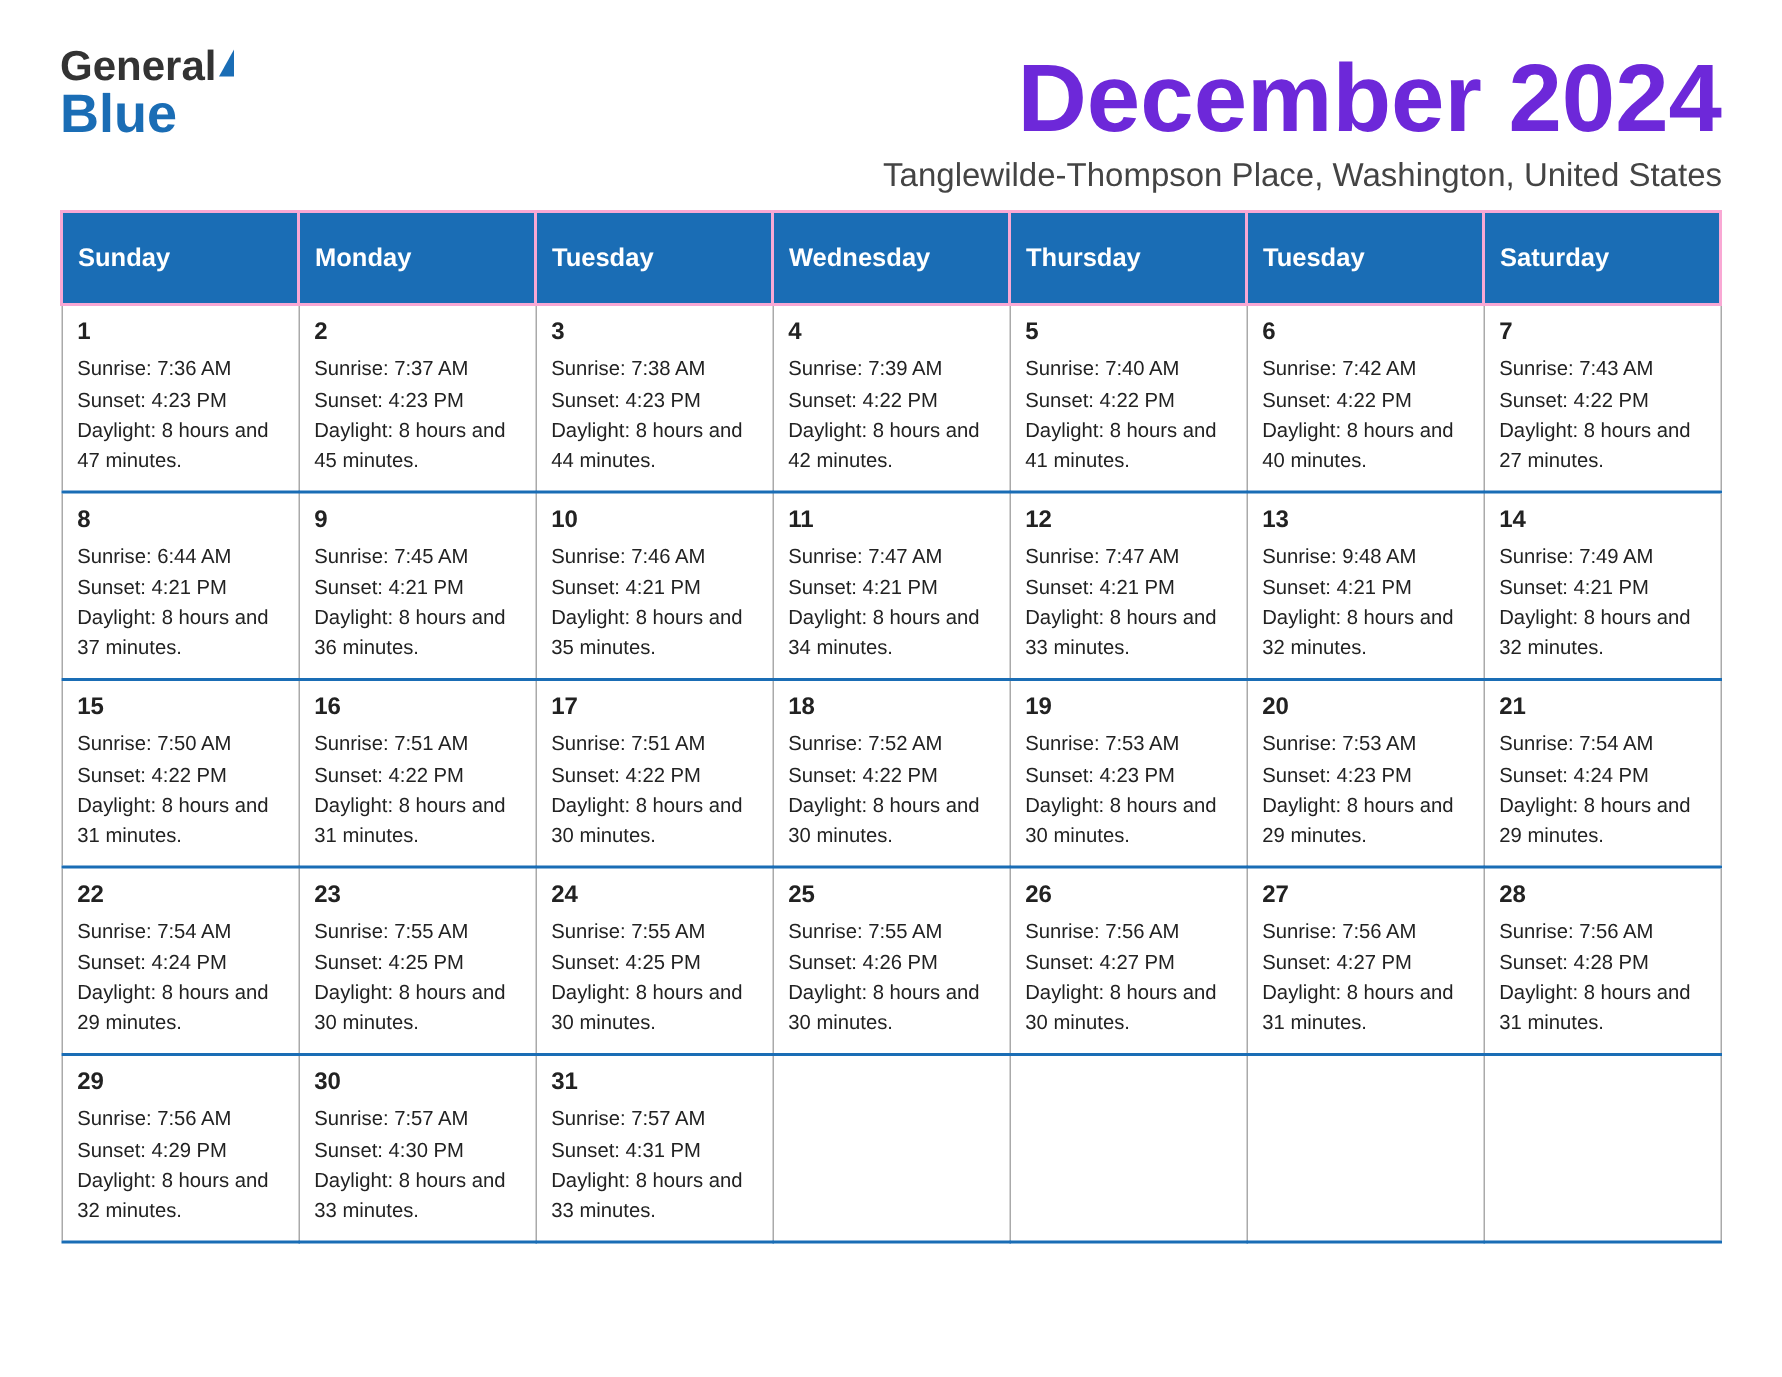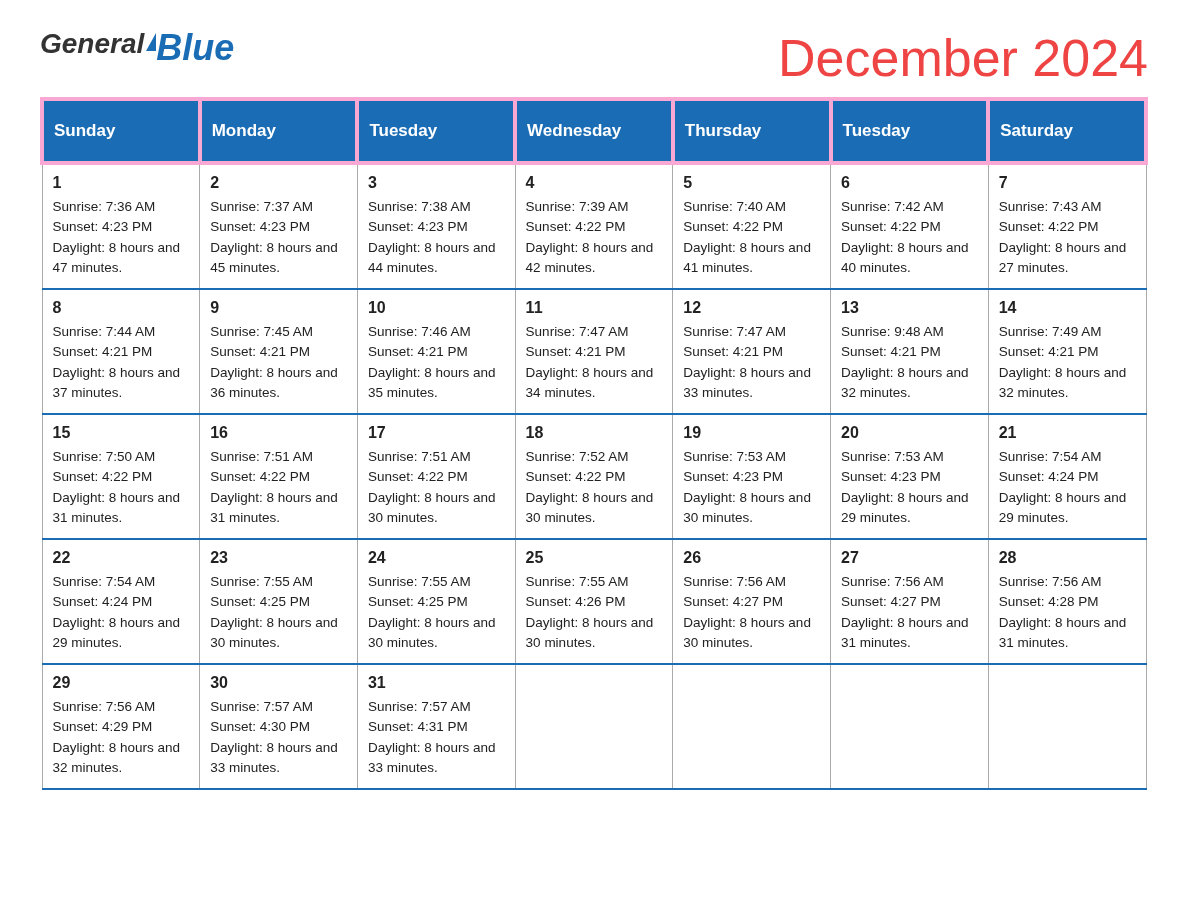--- a/index.html
+++ b/index.html
@@ -11,22 +11,22 @@
       min-height: 918px;
     }
     .header-area {
       display: flex;
       justify-content: space-between;
       align-items: flex-start;
       margin-bottom: 10px;
     }
     .logo {
       display: flex;
+      flex-direction: column;
       align-items: flex-start;
-      font-style: italic;
     }
     .logo-general {
       font-size: 28px;
       font-weight: bold;
       color: #333;
       line-height: 1;
     }
     .logo-blue {
       font-size: 36px;
       font-weight: bold;
@@ -41,43 +41,43 @@
       border-bottom: 18px solid #1a6db5;
       margin-left: 2px;
       vertical-align: middle;
       position: relative;
       top: -2px;
     }
     .title-area {
       text-align: right;
     }
     .month-year {
-      font-size: 52px;
-      font-weight: normal;
-      color: #ef4444;
+      font-size: 64px;
+      font-weight: bold;
+      color: #6d28d9;
       line-height: 1.1;
     }
     .location {
       font-size: 22px;
       color: #444;
       margin-top: 4px;
     }
     .calendar {
       width: 100%;
       border-collapse: collapse;
       margin-top: 10px;
     }
     .calendar th {
       background: #1a6db5;
       color: #fff;
       font-size: 17px;
       font-weight: bold;
       padding: 20px 10px;
       text-align: left;
-      border: 4px solid #f9a8d4;
+      border: 2px solid #f9a8d4;
     }
     .calendar td {
       vertical-align: top;
       padding: 6px 10px 10px 10px;
       border: 1px solid #aaa;
       width: calc(100% / 7);
       font-size: 13.5px;
       color: #222;
       line-height: 1.5;
     }
@@ -104,20 +104,21 @@
 <div class="header-area">
   <div class="logo">
     <div style="display:flex;align-items:center;">
       <span class="logo-general">General</span>
       <span class="logo-triangle"></span>
     </div>
     <span class="logo-blue">Blue</span>
   </div>
   <div class="title-area">
     <div class="month-year">December 2024</div>
+    <div class="location">Tanglewilde-Thompson Place, Washington, United States</div>
   </div>
 </div>
 
 <table class="calendar">
   <thead>
     <tr>
     <th>Sunday</th>
         <th>Monday</th>
         <th>Tuesday</th>
         <th>Wednesday</th>
@@ -130,21 +131,21 @@
   <tr>
         <td><span class="day-num">1</span><span class="day-info">Sunrise: 7:36 AM</span><br><span class="day-info">Sunset: 4:23 PM</span><br><span class="day-info">Daylight: 8 hours and 47 minutes.</span></td>
         <td><span class="day-num">2</span><span class="day-info">Sunrise: 7:37 AM</span><br><span class="day-info">Sunset: 4:23 PM</span><br><span class="day-info">Daylight: 8 hours and 45 minutes.</span></td>
         <td><span class="day-num">3</span><span class="day-info">Sunrise: 7:38 AM</span><br><span class="day-info">Sunset: 4:23 PM</span><br><span class="day-info">Daylight: 8 hours and 44 minutes.</span></td>
         <td><span class="day-num">4</span><span class="day-info">Sunrise: 7:39 AM</span><br><span class="day-info">Sunset: 4:22 PM</span><br><span class="day-info">Daylight: 8 hours and 42 minutes.</span></td>
         <td><span class="day-num">5</span><span class="day-info">Sunrise: 7:40 AM</span><br><span class="day-info">Sunset: 4:22 PM</span><br><span class="day-info">Daylight: 8 hours and 41 minutes.</span></td>
         <td><span class="day-num">6</span><span class="day-info">Sunrise: 7:42 AM</span><br><span class="day-info">Sunset: 4:22 PM</span><br><span class="day-info">Daylight: 8 hours and 40 minutes.</span></td>
         <td><span class="day-num">7</span><span class="day-info">Sunrise: 7:43 AM</span><br><span class="day-info">Sunset: 4:22 PM</span><br><span class="day-info">Daylight: 8 hours and 27 minutes.</span></td>
       </tr>
       <tr>
-        <td><span class="day-num">8</span><span class="day-info">Sunrise: 7:44 AM</span><br><span class="day-info">Sunset: 4:21 PM</span><br><span class="day-info">Daylight: 8 hours and 37 minutes.</span></td>
+        <td><span class="day-num">8</span><span class="day-info">Sunrise: 6:44 AM</span><br><span class="day-info">Sunset: 4:21 PM</span><br><span class="day-info">Daylight: 8 hours and 37 minutes.</span></td>
         <td><span class="day-num">9</span><span class="day-info">Sunrise: 7:45 AM</span><br><span class="day-info">Sunset: 4:21 PM</span><br><span class="day-info">Daylight: 8 hours and 36 minutes.</span></td>
         <td><span class="day-num">10</span><span class="day-info">Sunrise: 7:46 AM</span><br><span class="day-info">Sunset: 4:21 PM</span><br><span class="day-info">Daylight: 8 hours and 35 minutes.</span></td>
         <td><span class="day-num">11</span><span class="day-info">Sunrise: 7:47 AM</span><br><span class="day-info">Sunset: 4:21 PM</span><br><span class="day-info">Daylight: 8 hours and 34 minutes.</span></td>
         <td><span class="day-num">12</span><span class="day-info">Sunrise: 7:47 AM</span><br><span class="day-info">Sunset: 4:21 PM</span><br><span class="day-info">Daylight: 8 hours and 33 minutes.</span></td>
         <td><span class="day-num">13</span><span class="day-info">Sunrise: 9:48 AM</span><br><span class="day-info">Sunset: 4:21 PM</span><br><span class="day-info">Daylight: 8 hours and 32 minutes.</span></td>
         <td><span class="day-num">14</span><span class="day-info">Sunrise: 7:49 AM</span><br><span class="day-info">Sunset: 4:21 PM</span><br><span class="day-info">Daylight: 8 hours and 32 minutes.</span></td>
       </tr>
       <tr>
         <td><span class="day-num">15</span><span class="day-info">Sunrise: 7:50 AM</span><br><span class="day-info">Sunset: 4:22 PM</span><br><span class="day-info">Daylight: 8 hours and 31 minutes.</span></td>
         <td><span class="day-num">16</span><span class="day-info">Sunrise: 7:51 AM</span><br><span class="day-info">Sunset: 4:22 PM</span><br><span class="day-info">Daylight: 8 hours and 31 minutes.</span></td>

